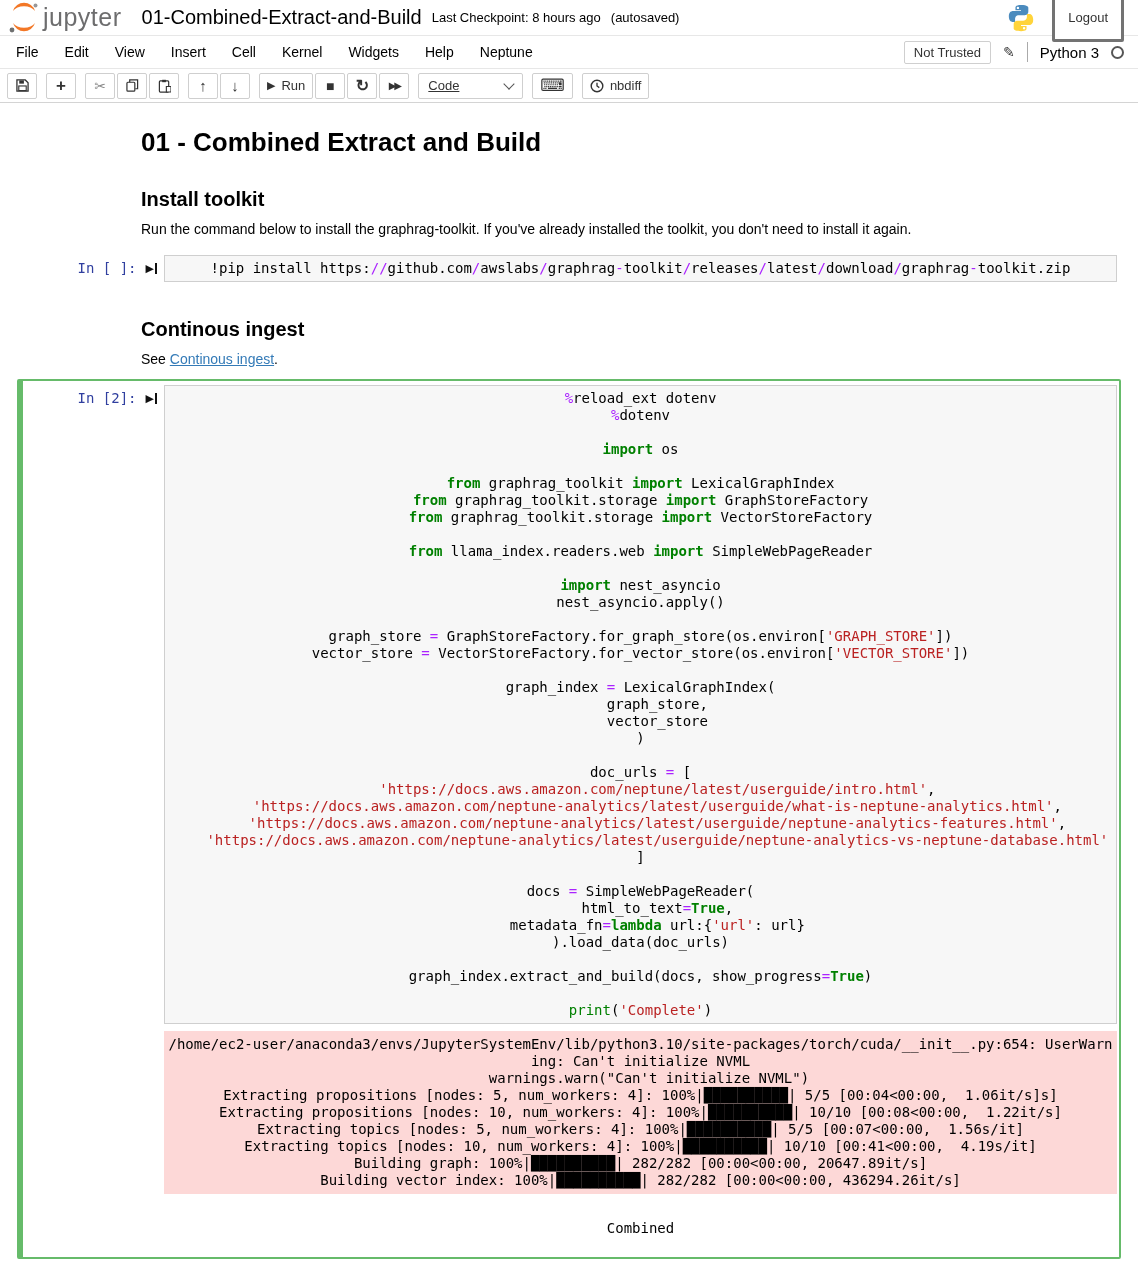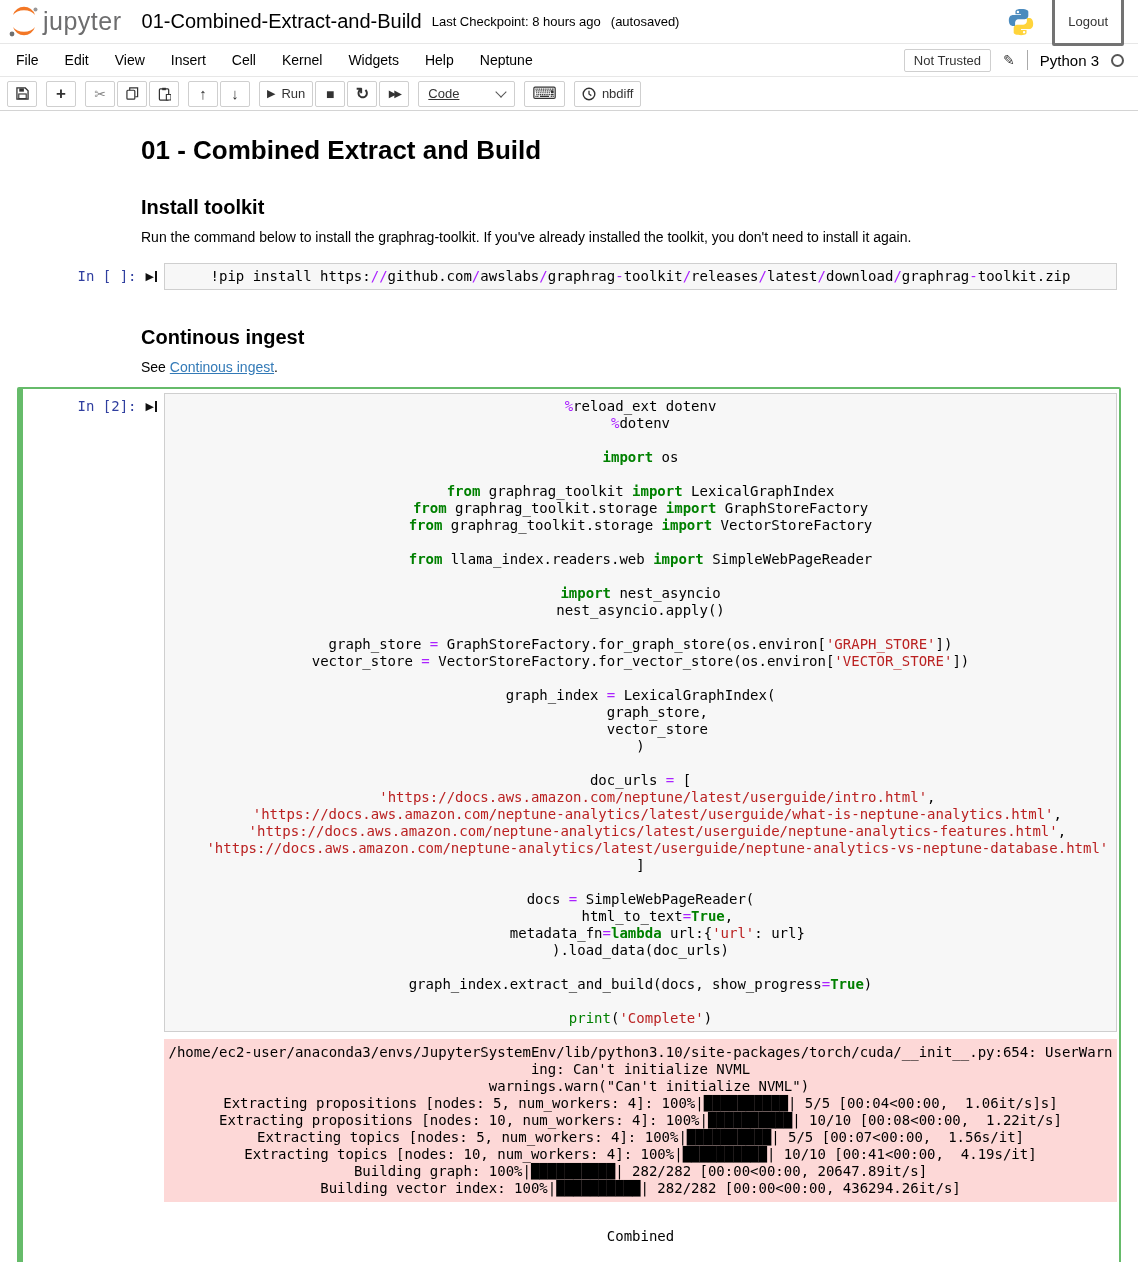--- a/index.html
+++ b/index.html
@@ -4,21 +4,21 @@
 <style>
   * { box-sizing: border-box; }
   html,body { margin:0; padding:0; }
   body {
     width:1138px; height:1262px; overflow:hidden;
     background:#fff; color:#000;
     font-family:"Liberation Sans", sans-serif; font-size:14px;
   }
 
   
-  .header { display:flex; align-items:center; height:44px; padding:0 14px 0 8px; border-bottom:1px solid #e7e7e7; }
+  .header { display:flex; align-items:center; height:36px; padding:0 14px 0 8px; border-bottom:1px solid #e7e7e7; }
   .logo { display:flex; align-items:center; cursor:pointer; }
   .logo-text { font-size:25px; color:#6d6d6e; margin-left:3px; letter-spacing:.5px; }
   .nb-title { margin-left:20px; font-size:20px; color:#000; }
   .checkpoint { margin-left:10px; font-size:13px; color:#000; }
   .autosaved { margin-left:10px; font-size:13px; color:#000; }
   .header-right { margin-left:auto; display:flex; align-items:center; gap:16px; }
   .logout-btn { border:3px solid #737373; background:#fff; border-radius:2px; font-size:13px; color:#333; padding:14px 13px; cursor:pointer; font-family:Liberation Sans, sans-serif; }
 
   
   .menubar { display:flex; align-items:center; height:33px; padding:0 14px 0 3px; border-bottom:1px solid #e7e7e7; }
@@ -33,21 +33,21 @@
 
   
   .toolbar { display:flex; align-items:center; height:34px; padding:0 7px; border-bottom:1px solid #d4d4d4; }
   .tb-group { display:flex; margin-right:9px; }
   .tb-btn { min-width:30px; height:26px; border:1px solid #cfcfcf; background:#fff; border-radius:2px;
             display:flex; align-items:center; justify-content:center; gap:6px;
             font-size:13px; color:#333; padding:0 7px; cursor:pointer; font-family:"Liberation Sans",sans-serif; }
   .tb-group .tb-btn + .tb-btn { margin-left:2px; }
   .glyph { font-size:14px; line-height:1; color:#333; }
   .glyph.small { font-size:10px; letter-spacing:-2px; }
-  .cell-type-select { width:97px; height:26px; border:1px solid #cfcfcf; border-radius:2px; background:#fff;
+  .cell-type-select { width:105px; height:26px; border:1px solid #cfcfcf; border-radius:2px; background:#fff;
             display:flex; align-items:center; justify-content:space-between; padding:0 9px; font-size:13px; color:#333; cursor:pointer;text-decoration:underline; }
   .caret-down { width:8px; height:8px; border-right:1.5px solid #555; border-bottom:1.5px solid #555; transform:rotate(45deg); margin-top:-4px; }
 
   
   .notebook { padding-top:8px; }
   .md-cell { margin-left:141px; margin-right:20px; }
   .md-title { font-size:26px; font-weight:bold; margin:16px 0 10px; }
   .md-h2 { font-size:20px; font-weight:bold; margin:30px 0 10px; }
   .md-p { font-size:14px; margin:0 0 8px; }
   .md-link { color:#337ab7; text-decoration:underline; cursor:pointer; }

